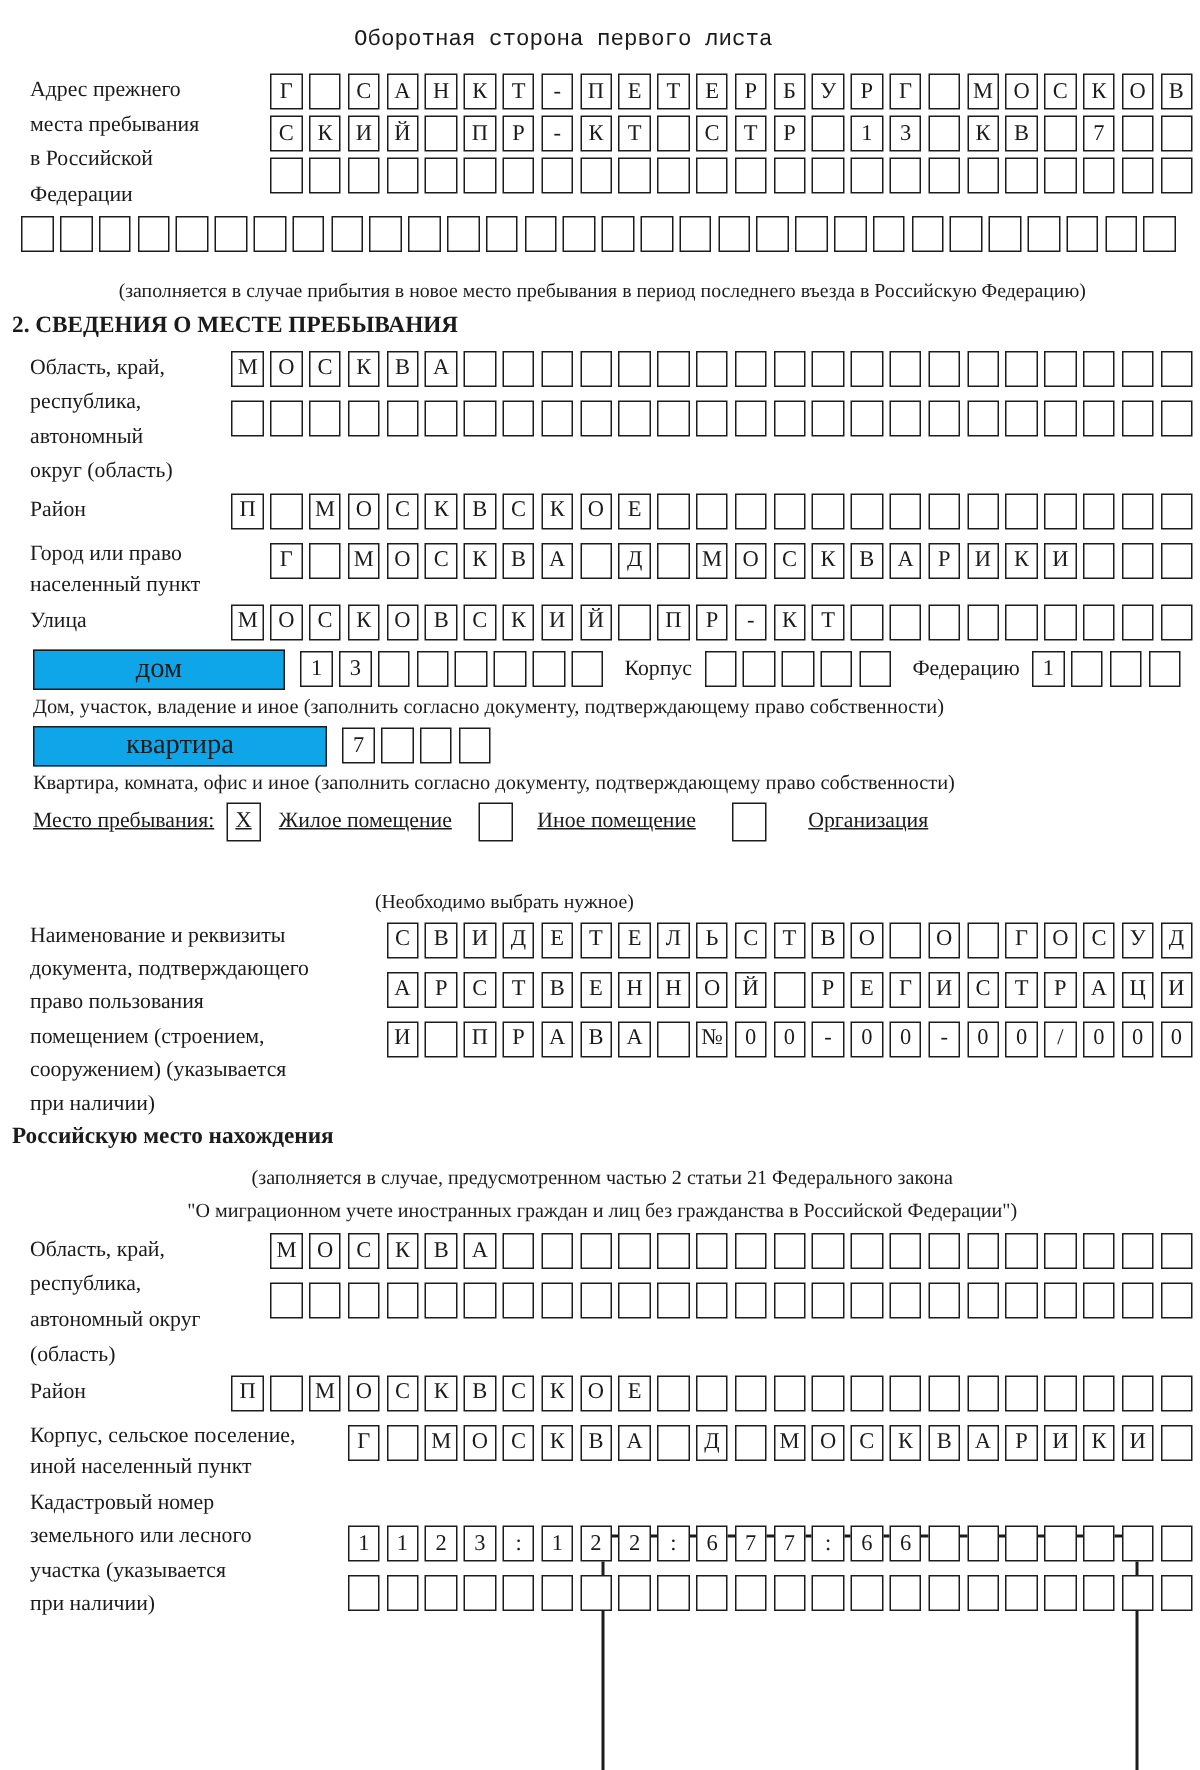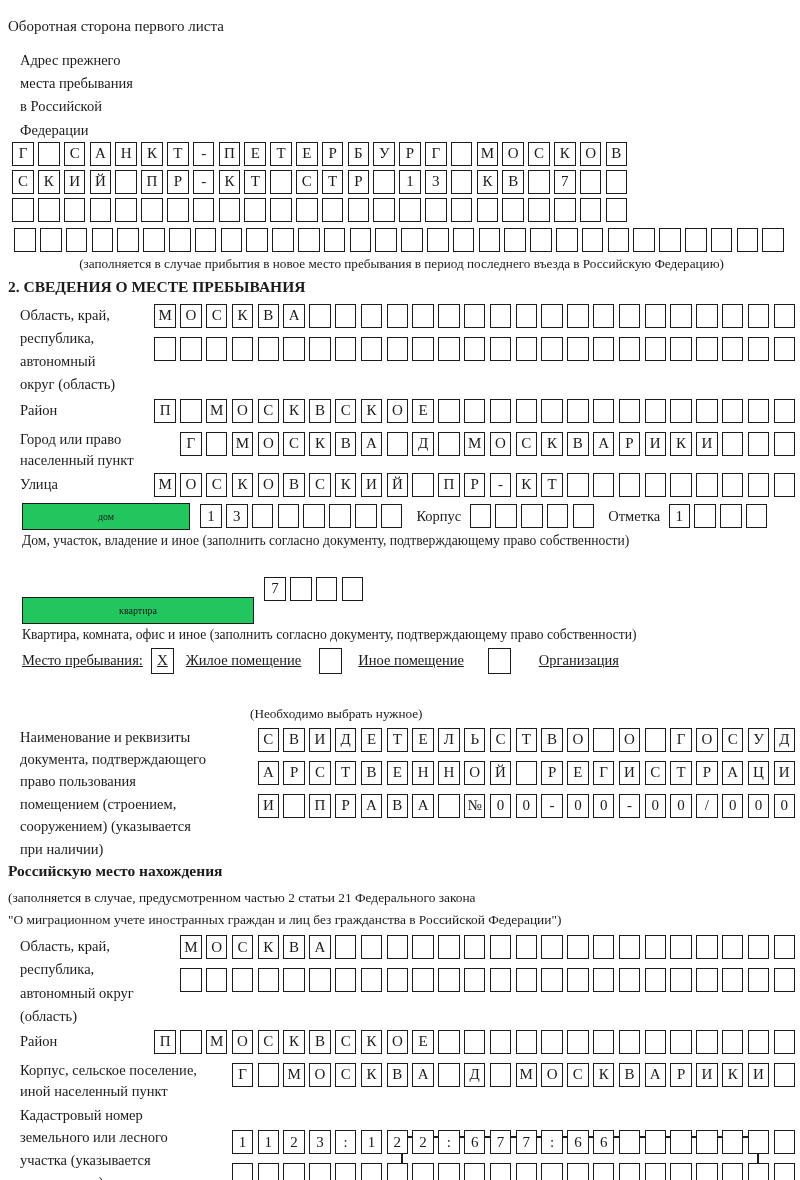--- a/index.html
+++ b/index.html
@@ -3,77 +3,77 @@
 <meta charset="utf-8">
 <style>
   html,body{margin:0;padding:0;background:#ffffff;}
   body{
     width:800px;height:1180px;overflow:hidden;
     font-family:"Liberation Serif","DejaVu Serif",serif;
     color:#1b1b1b;
   }
   .form{padding:18px 5px 0 8px;box-sizing:border-box;width:800px;}
 
-  .sheet-note{text-align:left;padding-right:52px;font-size:15px;}
+  .sheet-note{text-align:center;padding-right:52px;font-size:15px;font-family:Liberation Mono, monospace;}
 
   
   .cellrow{display:flex;justify-content:flex-end;margin-bottom:4px;}
   .cell{
     box-sizing:border-box;flex:0 0 auto;
     width:21.5px;height:24px;margin-left:4.3px;
     border:1.6px solid #1c1c1c;
     display:flex;align-items:center;justify-content:center;
     font-size:15px;line-height:1;background:#fff;
   }
   .frow{display:flex;align-items:flex-start;margin-bottom:2px;}
   .flabel{flex:0 0 auto;font-size:14.5px;line-height:1.6;white-space:pre-line;padding-left:12px;}
   .fcells{flex:1;min-width:0;}
-  .note{font-size:13.2px;text-align:center;margin:4px 0 4px 0;}
+  .note{font-size:13.2px;text-align:center;margin:18px 0 4px 0;}
   .note-left{font-size:13.6px;text-align:left;padding-left:14px;margin:1px 0 5px 0;}
   .sec-title{font-weight:bold;font-size:15.5px;text-align:left;margin:6px 0 8px 0;}
 
   
   .hrow{display:flex;align-items:center;padding-left:14px;margin-bottom:3px;}
   .bigbox{
     box-sizing:border-box;height:27px;border:1.7px solid #1c1c1c;
     display:flex;align-items:center;justify-content:center;
-    font-size:10px;background:#22c55e;
+    font-size:19px;background:#0ea5e9;
   }
   .hcells{display:flex;}
   .inlbl{font-size:14.5px;margin:0 4px 0 14px;white-space:nowrap;text-align:center;}
 
   
   .stayrow{display:flex;align-items:center;padding-left:14px;margin:4px 0 2px 0;font-size:14.5px;text-decoration:underline;}
   .checkbox{
     box-sizing:border-box;width:23px;height:26px;border:1.7px solid #1c1c1c;
     display:flex;align-items:center;justify-content:center;
     font-size:15px;background:#fff;flex:0 0 auto;
   }
   .stay-note{font-size:13.2px;padding-left:242px;margin-bottom:4px;margin-top:32px;}
 
-  .fact-note{font-size:13.4px;text-align:left;line-height:1.45;margin:0 0 6px 0;}
+  .fact-note{font-size:13.4px;text-align:center;line-height:1.45;margin:0 0 6px 0;}
 
   .markbox{
     box-sizing:border-box;width:358px;height:175px;
     border:2px solid #1c1c1c;margin-left:393px;margin-top:-62px;background:#fff;
   }
   .marktext{
     width:480px;margin:8px 0 0 333px;text-align:center;
     font-size:13.8px;line-height:1.5;
   }
   .tight .cellrow{margin-bottom:9px;}
 </style>
 </head>
 <body>
 
 <div class="form">
 
   <div class="sheet-note">Оборотная сторона первого листа</div>
 
-  <div class="frow" style="margin-top:14px;flex-direction:column;">
+  <div class="frow" style="margin-top:14px;">
     <div class="flabel" style="width:150px;">Адрес прежнего
 места пребывания
 в Российской
 Федерации</div>
     <div class="fcells">
       <div class="cellrow">
           <span class="cell">Г</span>
           <span class="cell"></span>
           <span class="cell">С</span>
           <span class="cell">А</span>
@@ -363,32 +363,32 @@
         <span class="cell"></span>
       </div>
     <div class="inlbl">Корпус</div>
     <div class="hcells">
         <span class="cell"></span>
         <span class="cell"></span>
         <span class="cell"></span>
         <span class="cell"></span>
         <span class="cell"></span>
       </div>
-    <div class="inlbl">Отметка</div>
+    <div class="inlbl">Федерацию</div>
     <div class="hcells">
         <span class="cell">1</span>
         <span class="cell"></span>
         <span class="cell"></span>
         <span class="cell"></span>
       </div>
   </div>
   <div class="note-left">Дом, участок, владение и иное (заполнить согласно документу, подтверждающему право собственности)</div>
 
   <div class="hrow">
-    <div class="bigbox" style="width:232px;margin-top:43px;">квартира</div>
+    <div class="bigbox" style="width:196px;">квартира</div>
     <div class="hcells" style="margin-left:6px;">
         <span class="cell">7</span>
         <span class="cell"></span>
         <span class="cell"></span>
         <span class="cell"></span>
       </div>
   </div>
   <div class="note-left">Квартира, комната, офис и иное (заполнить согласно документу, подтверждающему право собственности)</div>
 
   <div class="stayrow">

